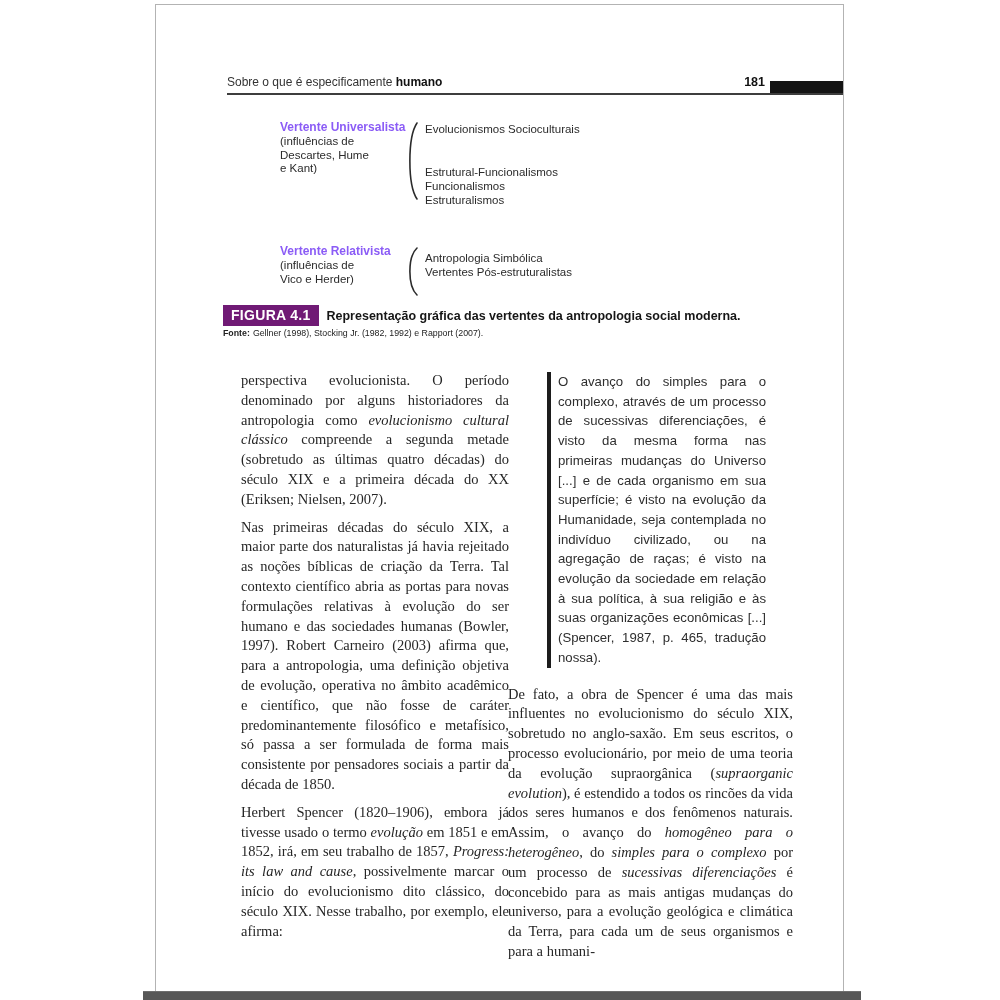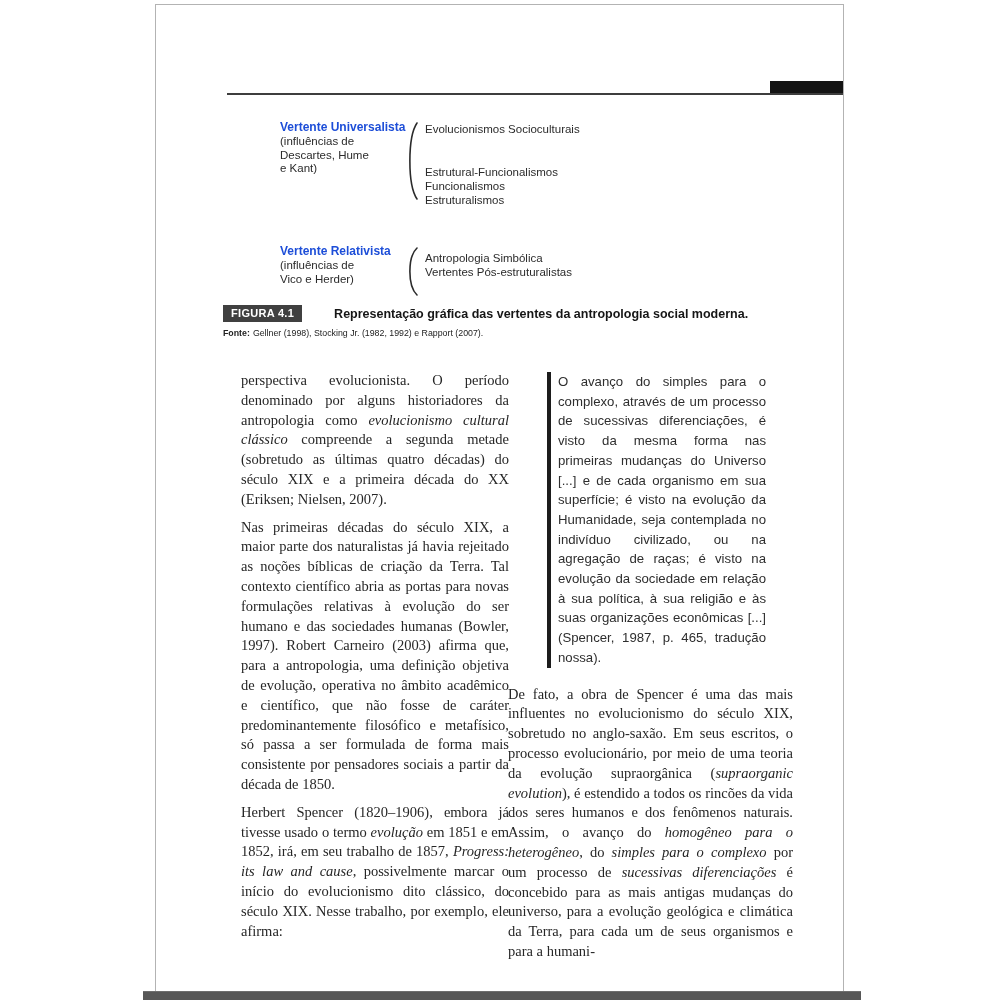--- a/index.html
+++ b/index.html
@@ -8,28 +8,28 @@
         border:1px solid #b3b3b3;box-sizing:border-box;overflow:hidden;}
   
   .head-row{position:absolute;left:71px;top:70px;width:538px;display:flex;justify-content:space-between;
             font-size:12px;color:#333;}
   .head-title b{color:#111;}
   .page-num{font-weight:bold;font-size:12.5px;color:#111;}
   .head-rule{position:absolute;left:71px;top:88px;width:616px;height:2px;background:#3d3d3d;}
   .edge-tab{position:absolute;left:614px;top:76px;width:74px;height:12px;background:#141414;}
   
   .fig-label{position:absolute;left:124px;width:135px;font-size:11.5px;line-height:13.8px;color:#2b2b2b;}
-  .fig-title{font-weight:bold;font-size:12px;color:#1d4ed8;}
+  .fig-title{font-weight:bold;font-size:12px;color:#8b5cf6;}
   .brace{position:absolute;}
   .fig-items{position:absolute;left:269px;font-size:11.5px;line-height:14px;color:#2b2b2b;white-space:nowrap;}
   .fig-items .gap-above{margin-top:29px;}
   
   .cap-row{position:absolute;left:67px;top:300px;display:flex;align-items:center;gap:8px;white-space:nowrap;}
-  .cap-tag{background:#404040;color:#ffffff;font-weight:bold;font-size:11px;padding:2px 8px 3px 8px;letter-spacing:.3px;}
-  .cap-text{font-weight:bold;font-size:12.5px;color:#161616;margin-left:24px;}
+  .cap-tag{background:#701a75;color:#ffffff;font-weight:bold;font-size:14px;padding:2px 8px 3px 8px;letter-spacing:.3px;}
+  .cap-text{font-weight:bold;font-size:12.5px;color:#161616;}
   .cap-src{position:absolute;left:67px;top:323px;font-size:8.8px;color:#222;}
   .cap-src b{margin-right:3px;}
   
   .col{position:absolute;top:366px;font-family:"Liberation Serif",serif;font-size:14.5px;line-height:19.8px;
        text-align:justify;color:#262626;hyphens:auto;-webkit-hyphens:auto;}
   .col-left{left:85px;width:268px;}
   .col-right{left:352px;width:285px;}
   .col p{margin:0 0 8px 0;}
   .col p:last-child{margin-bottom:0;}
   blockquote{margin:1px 27px 0 39px;border-left:4px solid #1c1c1c;padding:0 0 0 7px;
@@ -38,20 +38,24 @@
   .col-right .after-quote{margin-top:17px;}
   em{font-style:italic;}
   
   .bottom-edge{position:absolute;left:143px;top:991px;width:718px;height:9px;background:#575757;border-top:1px solid #6e6e6e;box-sizing:border-box;}
 </style>
 </head>
 <body>
 
 <div class="page">
 
+  <div class="head-row">
+    <div class="head-title"><span>Sobre o que é especificamente </span><b>humano</b></div>
+    <div class="page-num">181</div>
+  </div>
   <div class="head-rule"></div>
   <div class="edge-tab"></div>
 
   <div class="fig-label" style="top:116px">
     <div class="fig-title">Vertente Universalista</div>
     <div>(influências de</div>
     <div>Descartes, Hume</div>
     <div>e Kant)</div>
   </div>
   <svg class="brace" style="left:248px;top:116px" width="15" height="80" viewBox="0 0 15 80">

